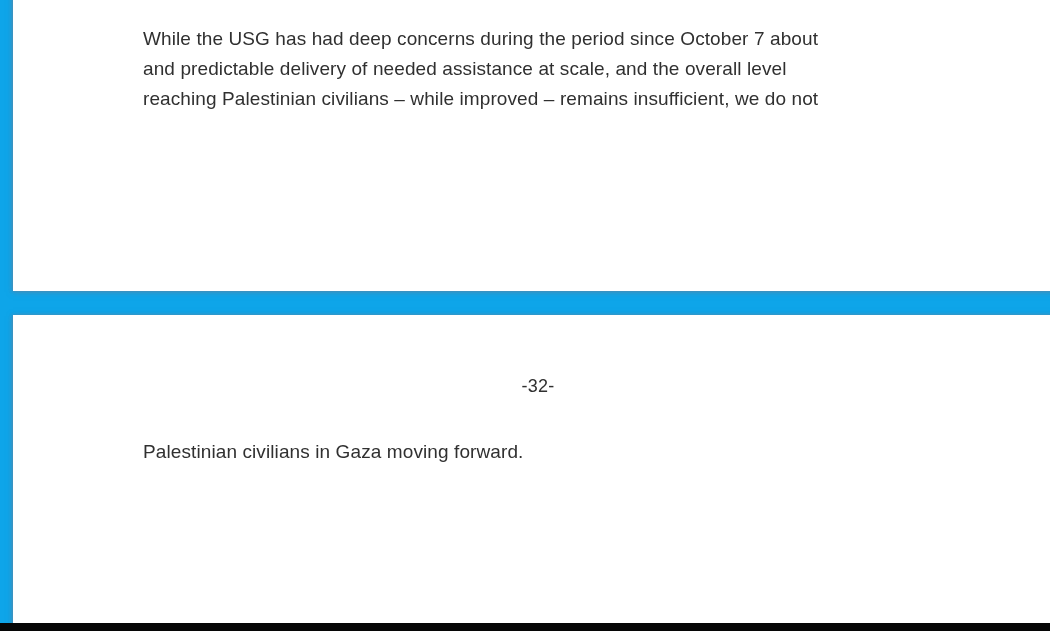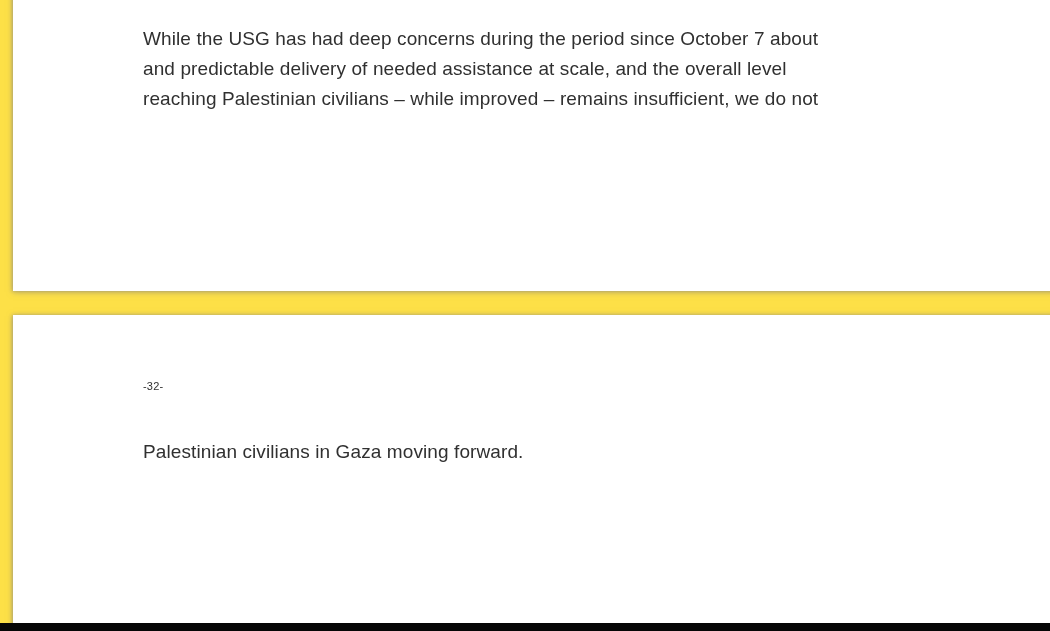--- a/index.html
+++ b/index.html
@@ -4,21 +4,21 @@
 <style>
   html, body {
     margin: 0;
     padding: 0;
     font-family: "Liberation Sans", sans-serif;
   }
   .screen {
     position: relative;
     width: 1050px;
     height: 631px;
-    background: #fde047;
+    background: #0ea5e9;
     overflow: hidden;
   }
   
   .page {
     position: absolute;
     left: 13px;
     right: -12px;
     background: #ffffff;
     box-shadow: 0 1px 6px rgba(120,120,140,0.55), -1px 0 3px rgba(120,120,140,0.35);
   }
@@ -39,22 +39,22 @@
     letter-spacing: 0.1px;
   }
   .page-1 .para { top: 69px; }
   .page-2 .para { top: 122px; }
 
   .page-number {
     position: absolute;
     left: 130px;
     width: 790px;
     top: 61px;
-    text-align: left;
-    font-size: 11px;
+    text-align: center;
+    font-size: 18px;
     line-height: 20px;
     color: #303030;
     letter-spacing: 0.2px;
   }
 
   
   .clipped-line {
     position: absolute;
     top: 43px;            
     left: 112px;

